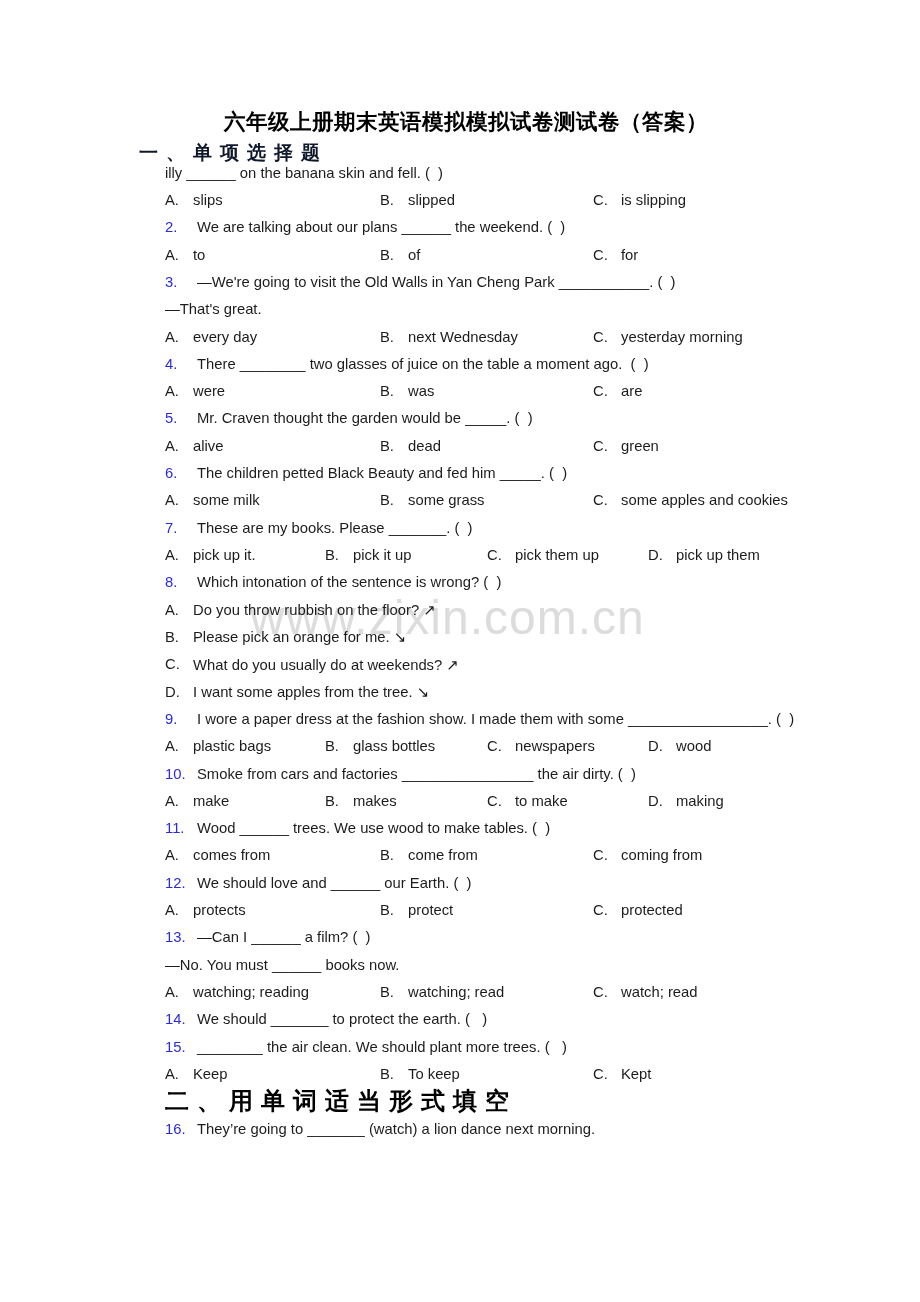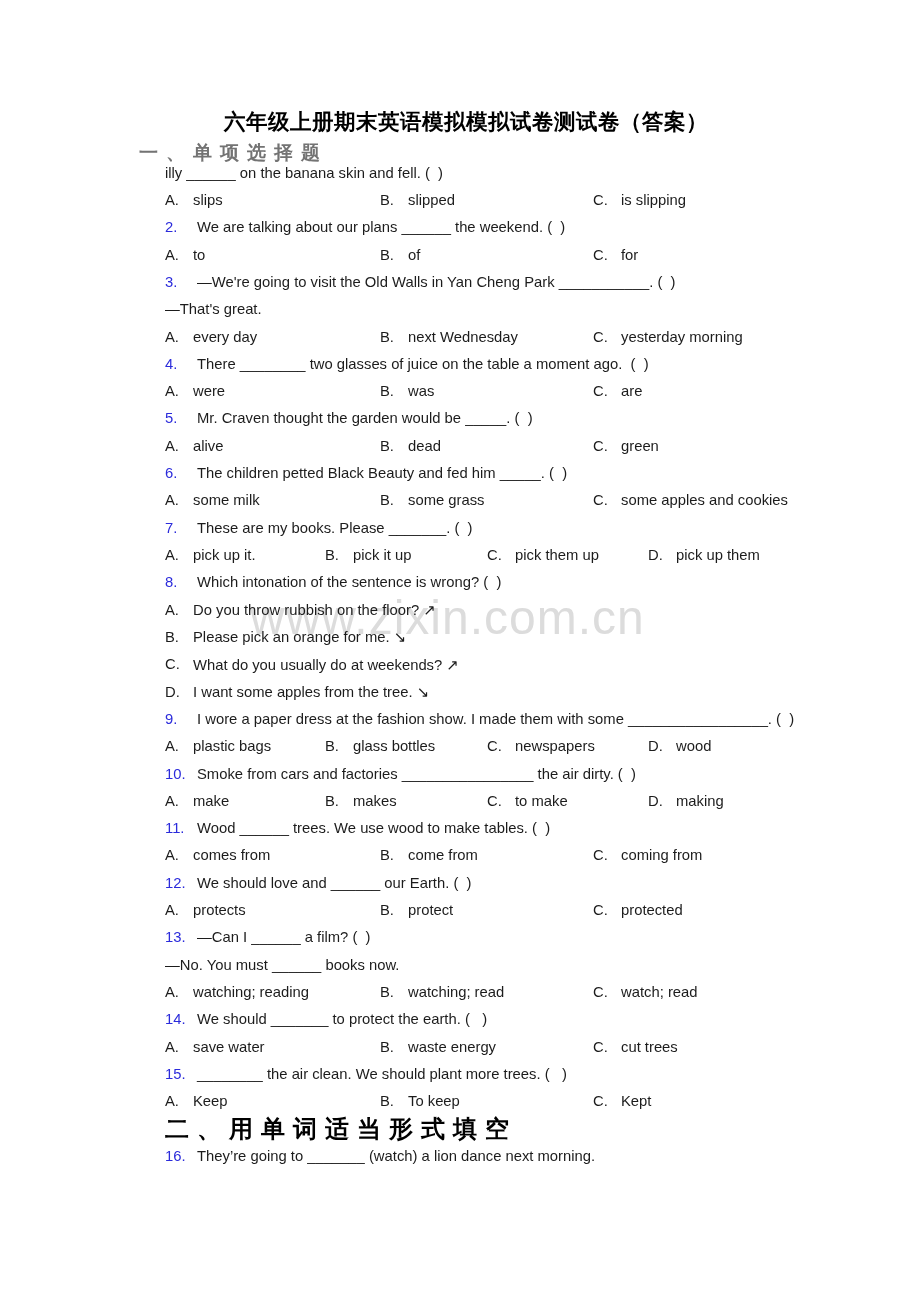--- a/index.html
+++ b/index.html
@@ -7,21 +7,21 @@
     width:920px; height:1302px; position:relative; background:#ffffff;
     font-family:"Liberation Sans", sans-serif; color:#1c1c1c; overflow:hidden;
   }
   .title {
     position:absolute; top:107px; left:10px; width:912px; text-align:center;
     font-family:"Liberation Serif", serif; font-weight:700; font-size:21.5px;
     letter-spacing:0.5px; color:#000; z-index:2; white-space:pre;
   }
   .sec1 {
     position:absolute; top:140px; left:139px; z-index:2;
-    font-weight:700; font-size:19px; letter-spacing:8px; color:#737373; white-space:pre;
+    font-weight:700; font-size:19px; letter-spacing:8px; color:#0f172a; white-space:pre;
   }
   .watermark {
     position:absolute; top:594px; left:250px; z-index:0;
     font-size:48px; line-height:1.0; color:#dcdcdc; letter-spacing:1px; white-space:pre;
   }
   .content { position:absolute; left:139px; top:159px; width:720px; z-index:1;margin-left:26px; }
   .row { height:27.32px; display:flex; align-items:center; white-space:pre; font-size:14.8px; position:relative; }
   .num { color:#2b2bdb; display:inline-block; min-width:32px; }
   .k { display:inline-block; min-width:28px; }
   .opt { position:absolute; top:50%; transform:translateY(-50%); white-space:pre; }
@@ -127,25 +127,20 @@
 
   <div class="row"><span class="num">13.</span><span class="qt">—Can I ______ a film? (  )</span></div>
   <div class="row"><span>—No. You must ______ books now.</span></div>
   <div class="row o3">
     <span class="opt p0"><span class="k">A.</span><span>watching; reading</span></span>
     <span class="opt p1"><span class="k">B.</span><span>watching; read</span></span>
     <span class="opt p2"><span class="k">C.</span><span>watch; read</span></span>
   </div>
 
   <div class="row"><span class="num">14.</span><span class="qt">We should _______ to protect the earth. (   )</span></div>
-  <div class="row o3">
-    <span class="opt p0"><span class="k">A.</span><span>save water</span></span>
-    <span class="opt p1"><span class="k">B.</span><span>waste energy</span></span>
-    <span class="opt p2"><span class="k">C.</span><span>cut trees</span></span>
-  </div>
 
   <div class="row"><span class="num">15.</span><span class="qt">________ the air clean. We should plant more trees. (   )</span></div>
   <div class="row o3">
     <span class="opt p0"><span class="k">A.</span><span>Keep</span></span>
     <span class="opt p1"><span class="k">B.</span><span>To keep</span></span>
     <span class="opt p2"><span class="k">C.</span><span>Kept</span></span>
   </div>
 
   <div class="row h2row"><span class="h">二、用单词适当形式填空</span></div>
 

